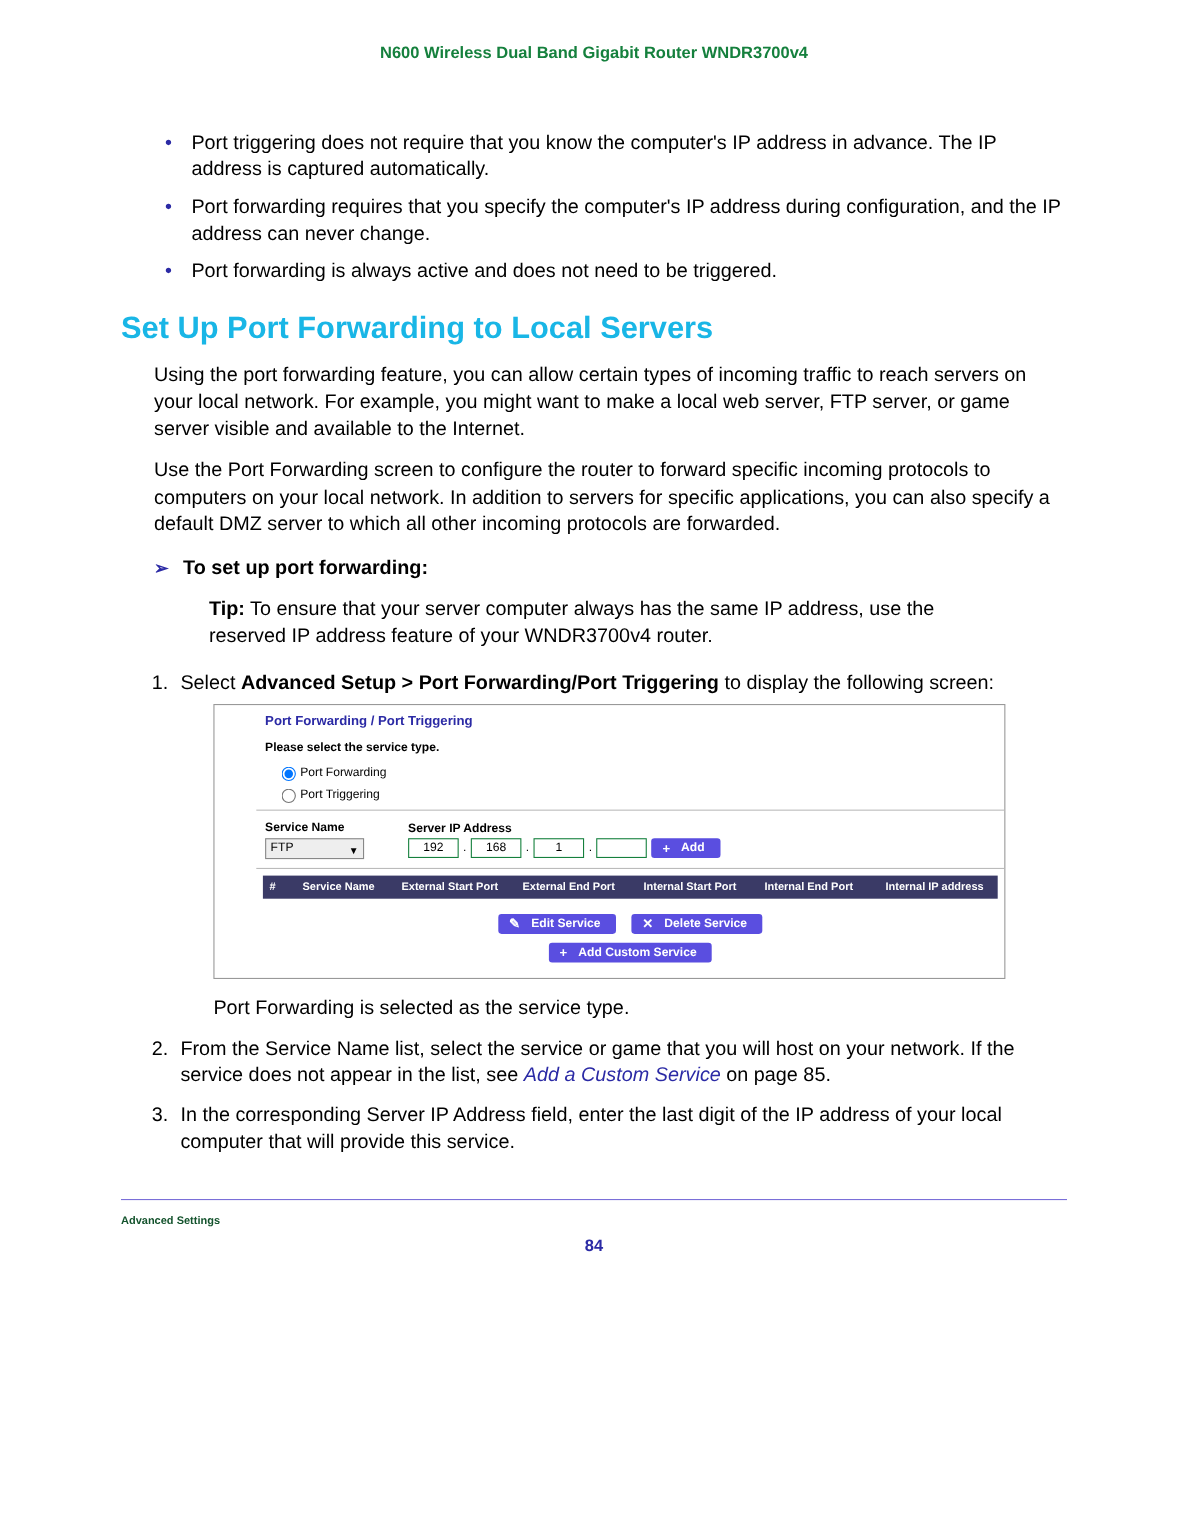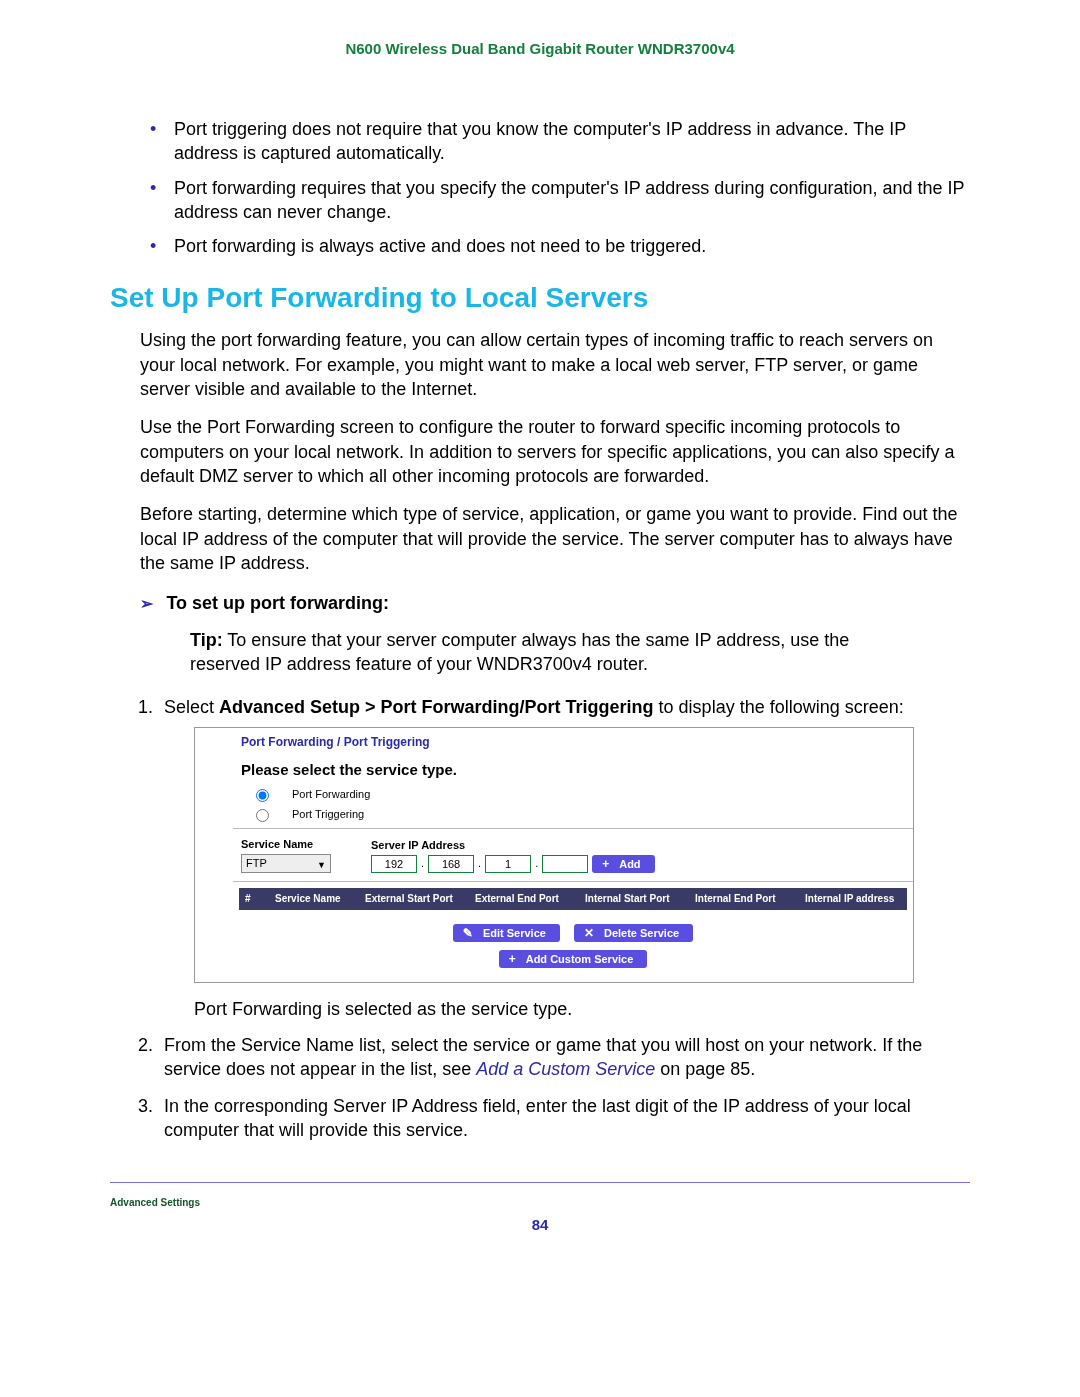--- a/index.html
+++ b/index.html
@@ -99,27 +99,27 @@
   }
   .ui-shot .title {
     color: #2b2aa5;
     font-weight: bold;
     padding: 6px 8px 10px 8px;
     font-size: 12px;
   }
   .ui-shot .select-label {
     font-weight: bold;
     padding: 0 8px 4px 8px;
-    font-size: 15px;
+    font-size: 11px;
   }
   .ui-shot .radio-row {
     padding: 2px 8px 2px 18px;
     display: flex;
     align-items: center;
-    gap: 20px;
+    gap: 1px;
   }
   .ui-shot hr.thin {
     border: none;
     border-top: 1px solid #bbb;
     margin: 4px 0;
   }
   .ui-shot .svc-row {
     display: flex;
     align-items: center;
     padding: 4px 8px;
@@ -207,21 +207,20 @@
   <ul class="top-bullets">
     <li>Port triggering does not require that you know the computer's IP address in advance. The IP address is captured automatically.</li>
     <li>Port forwarding requires that you specify the computer's IP address during configuration, and the IP address can never change.</li>
     <li>Port forwarding is always active and does not need to be triggered.</li>
   </ul>
 
   <h2 class="section">Set Up Port Forwarding to Local Servers</h2>
 
   <p class="body">Using the port forwarding feature, you can allow certain types of incoming traffic to reach servers on your local network. For example, you might want to make a local web server, FTP server, or game server visible and available to the Internet.</p>
   <p class="body">Use the Port Forwarding screen to configure the router to forward specific incoming protocols to computers on your local network. In addition to servers for specific applications, you can also specify a default DMZ server to which all other incoming protocols are forwarded.</p>
-  <p class="body">Before starting, determine which type of service, application, or game you want to provide. Find out the local IP address of the computer that will provide the service. The server computer has to always have the same IP address.</p>
 
   <div class="steps">
     <div class="step-head">
       <span class="arrow">➢</span>
       <span>To set up port forwarding:</span>
     </div>
 
     <div class="tip">
       <span class="tip-label">Tip:</span><span> To ensure that your server computer always has the same IP address, use the reserved IP address feature of your WNDR3700v4 router.</span>
     </div>

